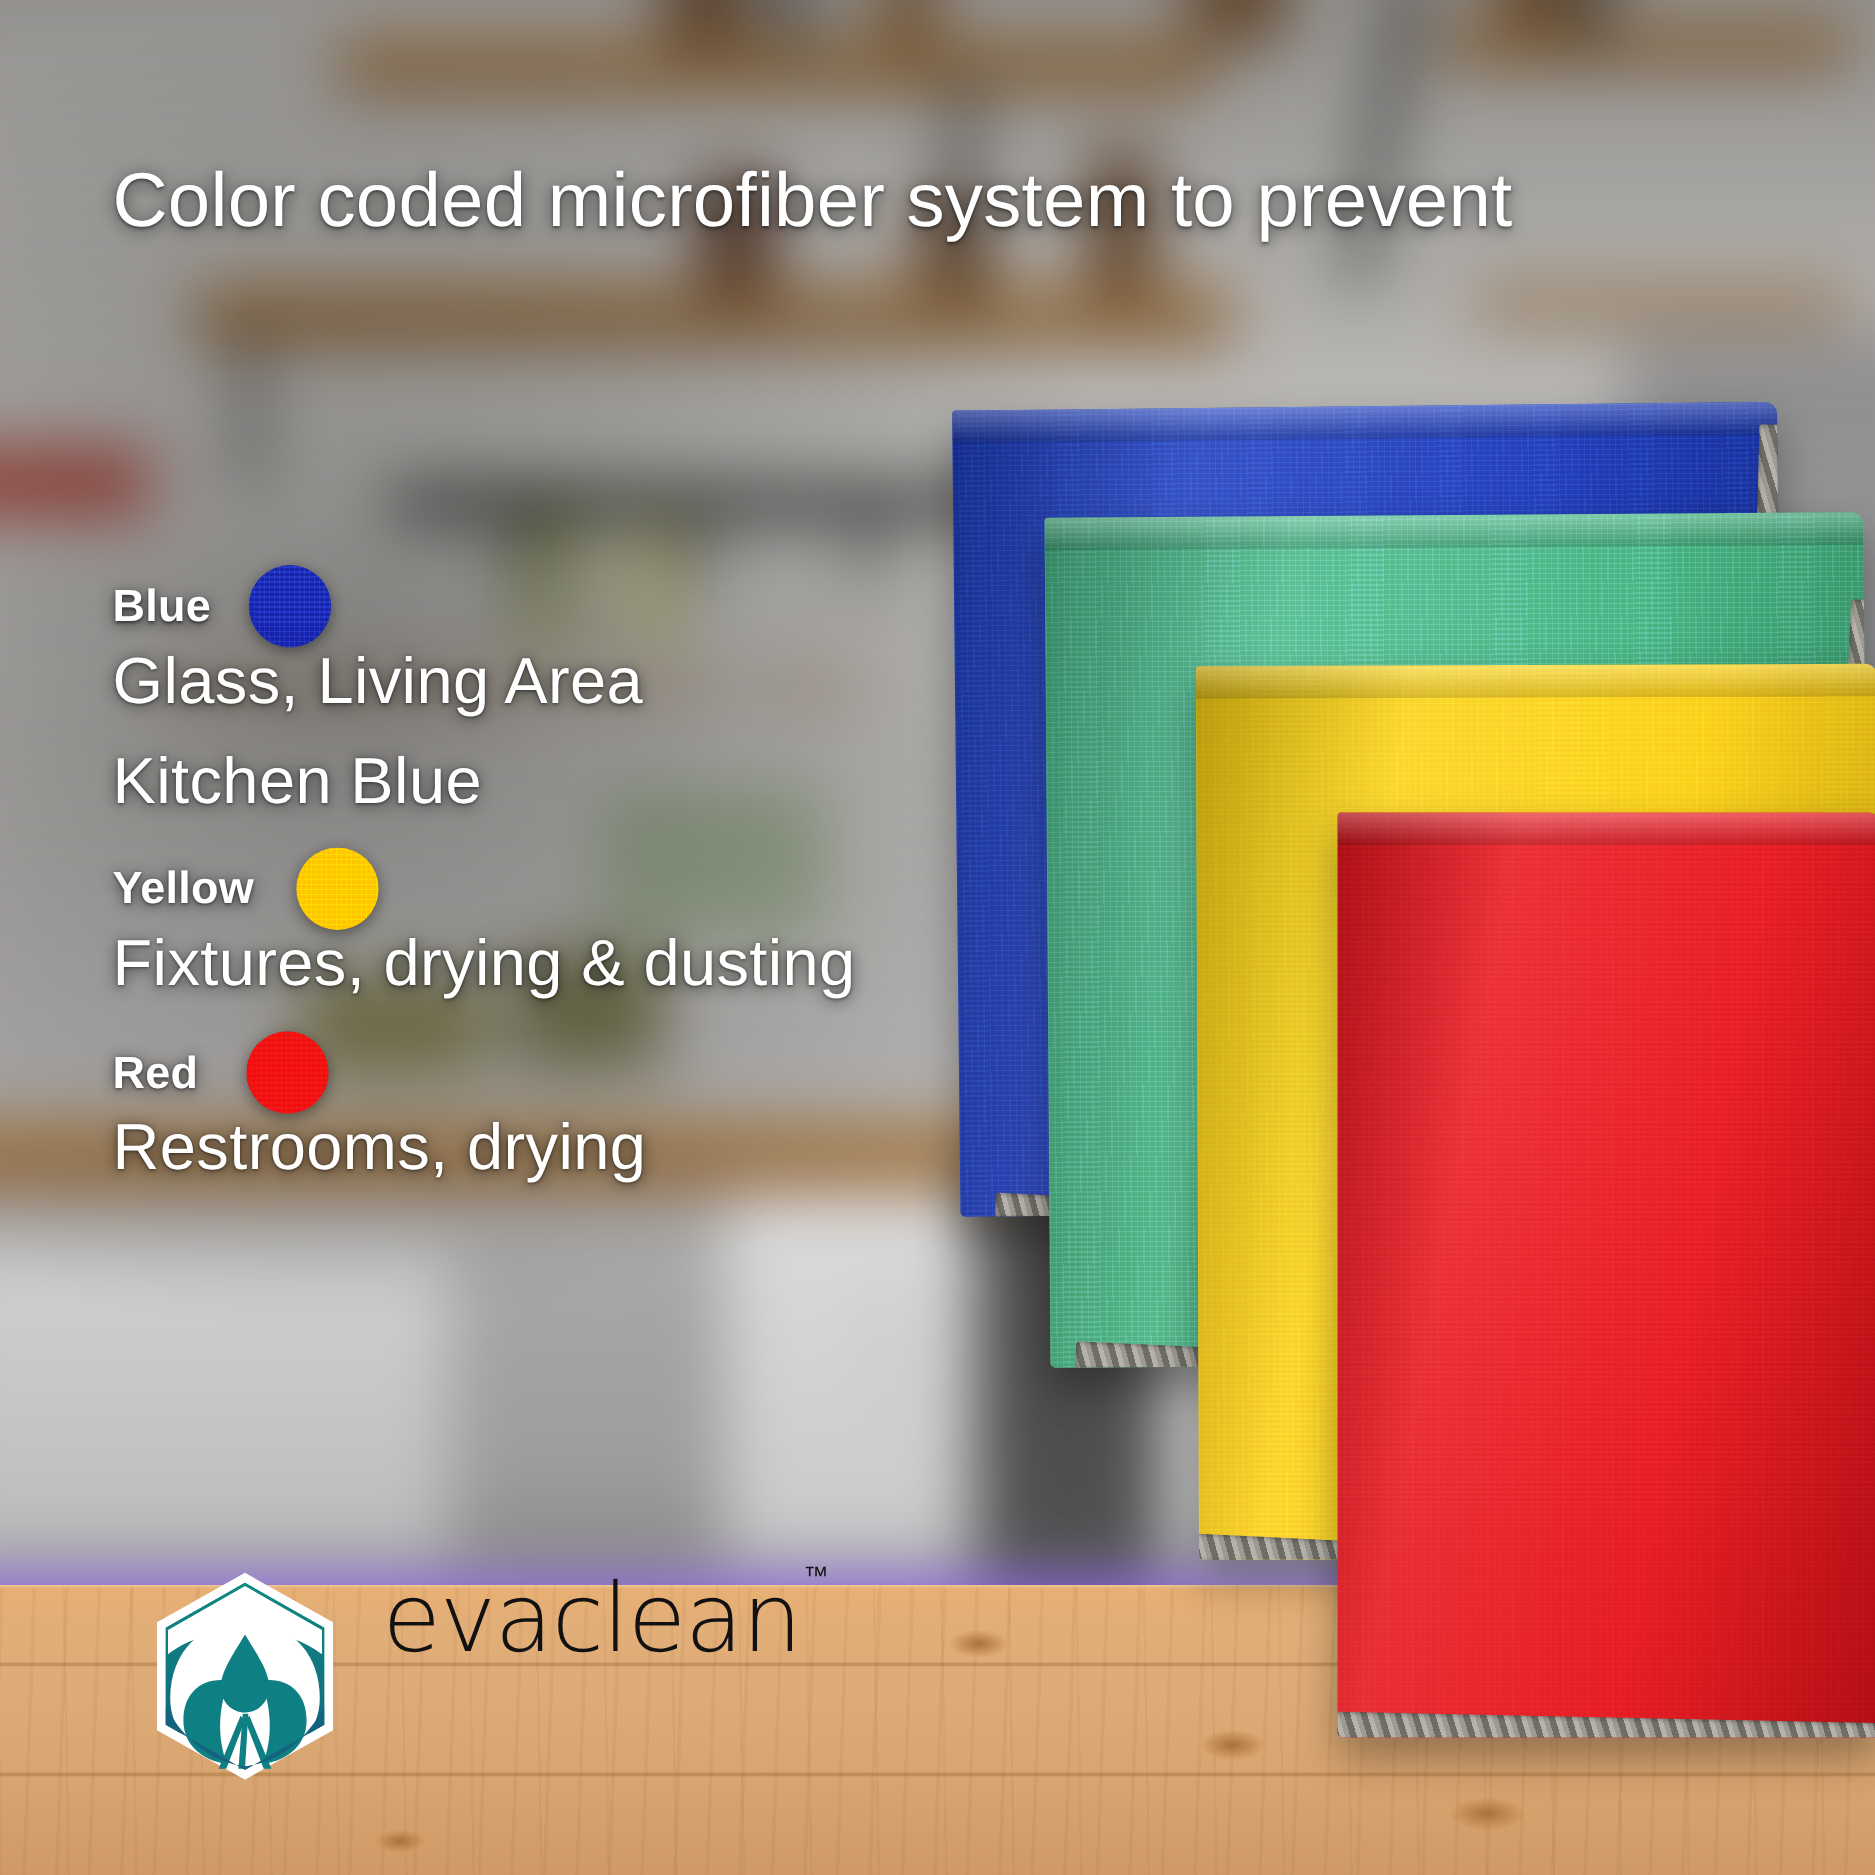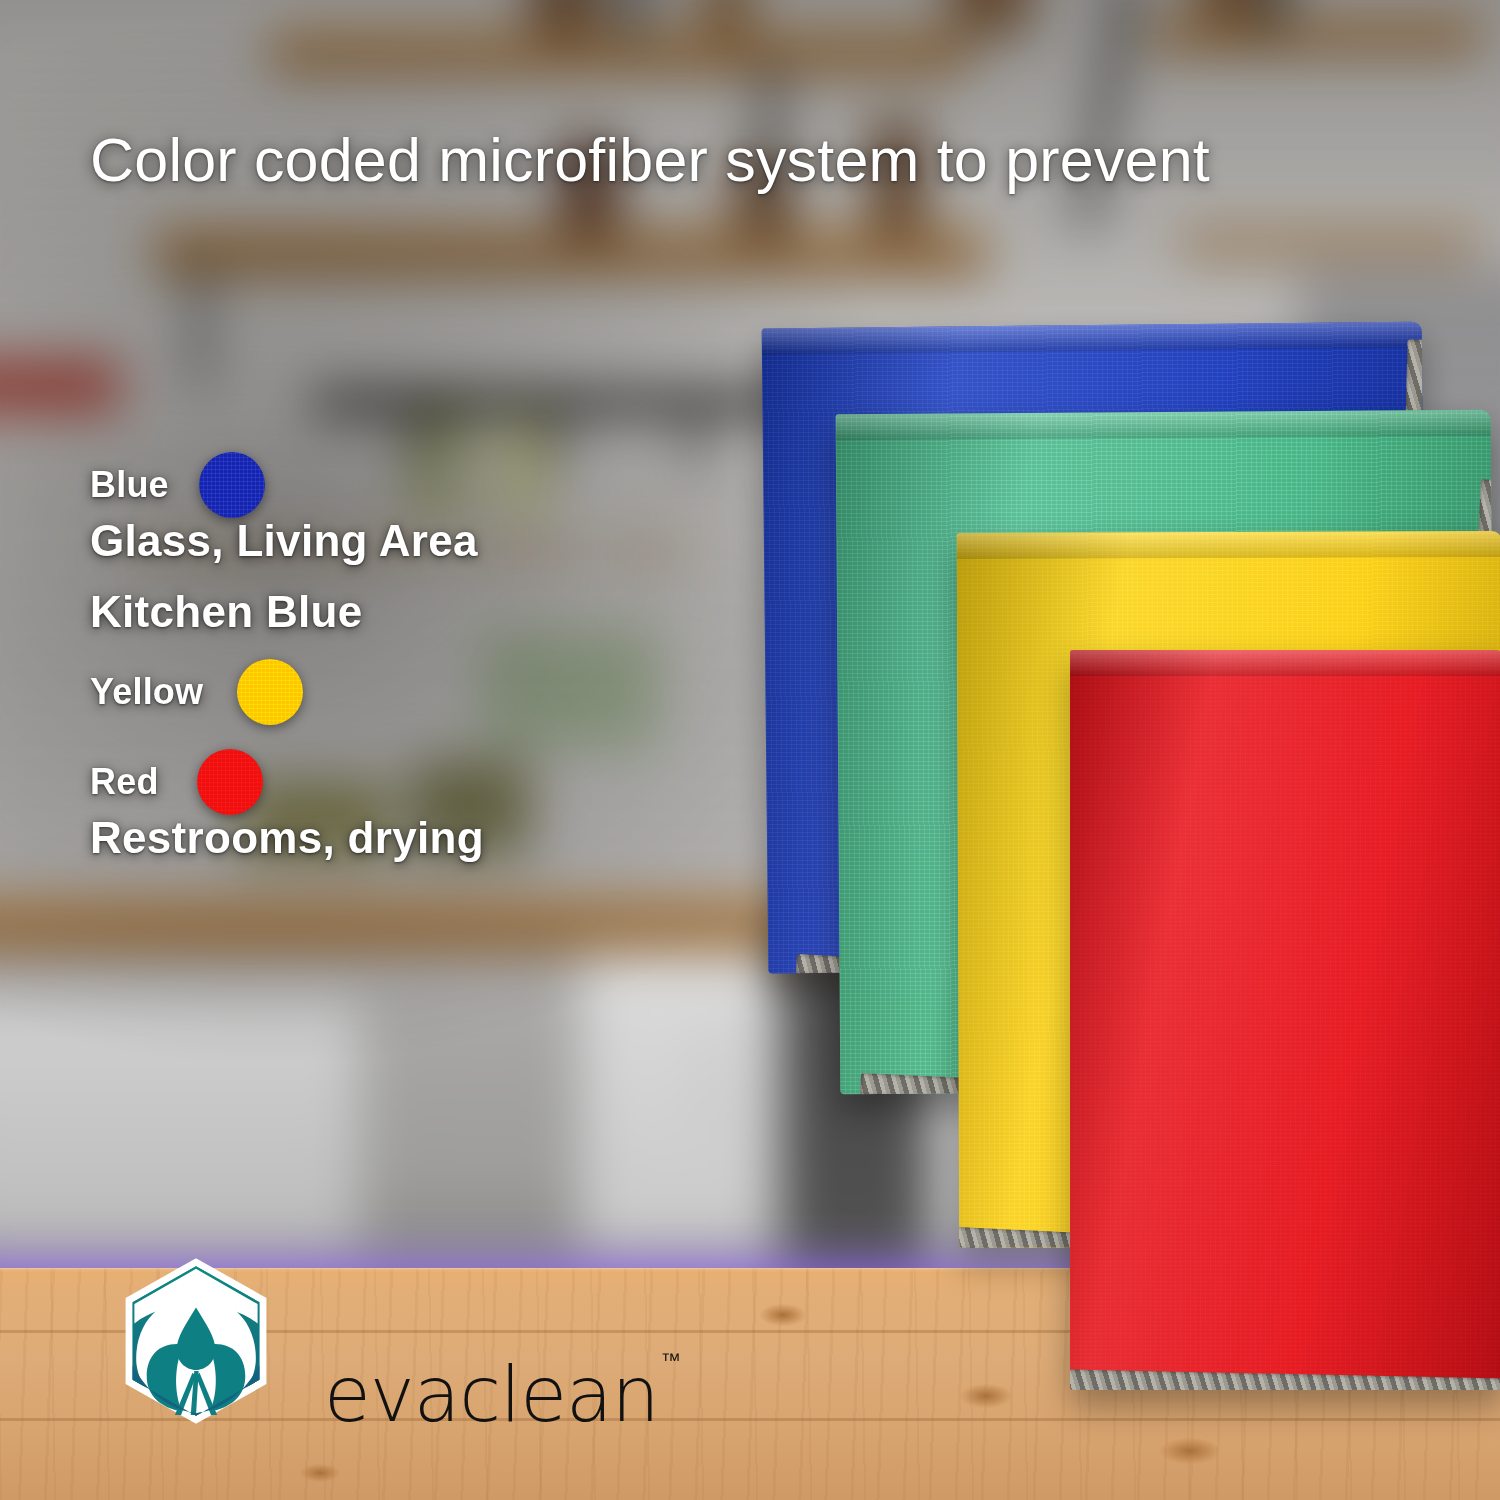--- a/index.html
+++ b/index.html
@@ -202,37 +202,37 @@
   .swatch{
     width:66px; height:66px; border-radius:50%;
     margin-left:28px; flex:0 0 auto;
     box-shadow:0 3px 12px rgba(0,0,0,.45);
     background-image:
       repeating-linear-gradient(0deg, rgba(255,255,255,.22) 0 1px, rgba(0,0,0,.16) 1px 4px),
       repeating-linear-gradient(90deg, rgba(255,255,255,.18) 0 1px, rgba(0,0,0,.14) 1px 4px);
     background-blend-mode:overlay, overlay;
   }
   .legend-desc{
-    color:#fff; font-size:44px; font-weight:700; letter-spacing:.3px;
+    color:#fff; font-size:52px; font-weight:400; letter-spacing:.3px;
     margin-top:-2px; line-height:1.15;
     text-shadow:0 2px 12px rgba(0,0,0,.6), 0 1px 3px rgba(0,0,0,.55);
   }
   .row-blue   .swatch{ margin-left:30px; }
   .row-green  .swatch{ margin-left:38px; }
   .row-yellow .swatch{ margin-left:34px; }
   .row-red    .swatch{ margin-left:38px; }
 
   .row-blue   { margin-bottom:22px; }
   .row-green  { margin-bottom:22px; }
   .row-yellow { margin-bottom:24px; }
 
   
   .logo{
     position:absolute; left:108px; top:1253px;
-    display:flex; align-items:flex-end; gap:40px;
+    display:flex; align-items:flex-start; gap:22px;
   }
   .logo-mark{ width:176px; height:176px; flex:0 0 auto; }
   .logo-word{
     color:#111111; font-size:76px; font-weight:300;
     letter-spacing:-1px; line-height:1;
     position:relative; top:4px;
     font-family:"DejaVu Sans", sans-serif;
   }
   .logo-tm{
     font-size:20px; vertical-align:super; letter-spacing:0;
@@ -357,20 +357,21 @@
 
       <div class="legend-row row-green">
         <div class="legend-desc">Kitchen Blue</div>
       </div>
 
       <div class="legend-row row-yellow">
         <div class="legend-head">
           <span class="legend-name">Yellow</span>
           <span class="swatch" style="background-color: rgb(255, 212, 0);"></span>
         </div>
+        <div class="legend-desc">Fixtures, drying &amp; dusting</div>
       </div>
 
       <div class="legend-row row-red">
         <div class="legend-head">
           <span class="legend-name">Red</span>
           <span class="swatch" style="background-color: rgb(244, 21, 21);"></span>
         </div>
         <div class="legend-desc">Restrooms, drying</div>
       </div>
 

